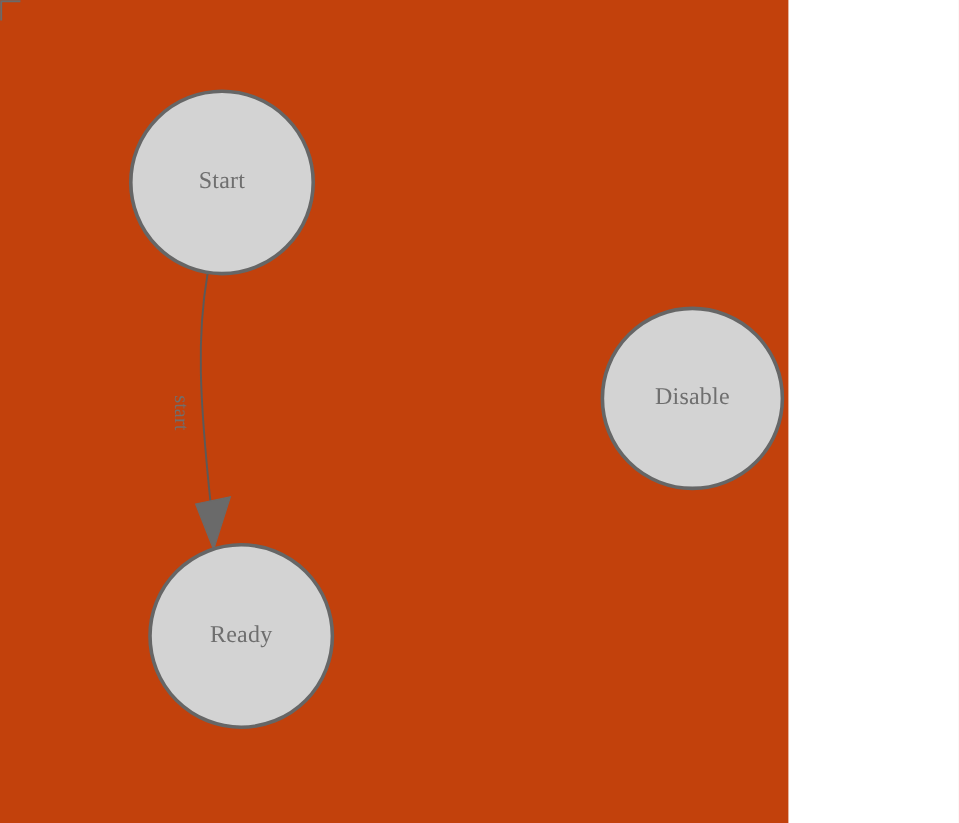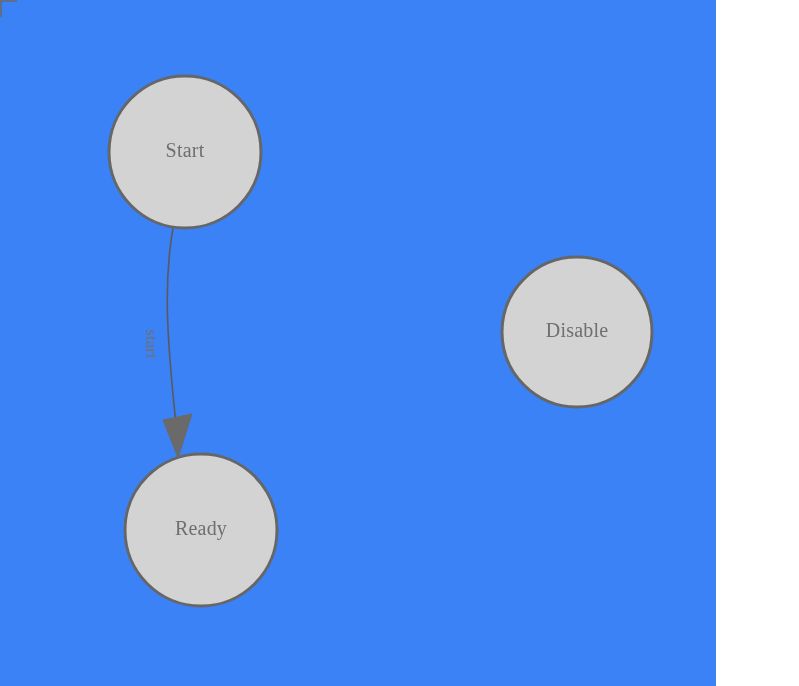--- a/index.html
+++ b/index.html
@@ -12,23 +12,23 @@
     width: 799px;
     height: 686px;
     font-family: "Liberation Serif", "DejaVu Serif", serif;
     overflow: hidden;
     position: relative;
   }
   #diagram-canvas {
     position: absolute;
     top: 0;
     left: 0;
-    width: 716px;
+    width: 657px;
     height: 686px;
-    background: #3b82f6;
+    background: #c2410c;
   }
   svg#graph {
     display: block;
     width: 799px;
     height: 686px;
   }
   .node-shape {
     fill: #d3d3d3;
     stroke: #666666;
     stroke-width: 3;

